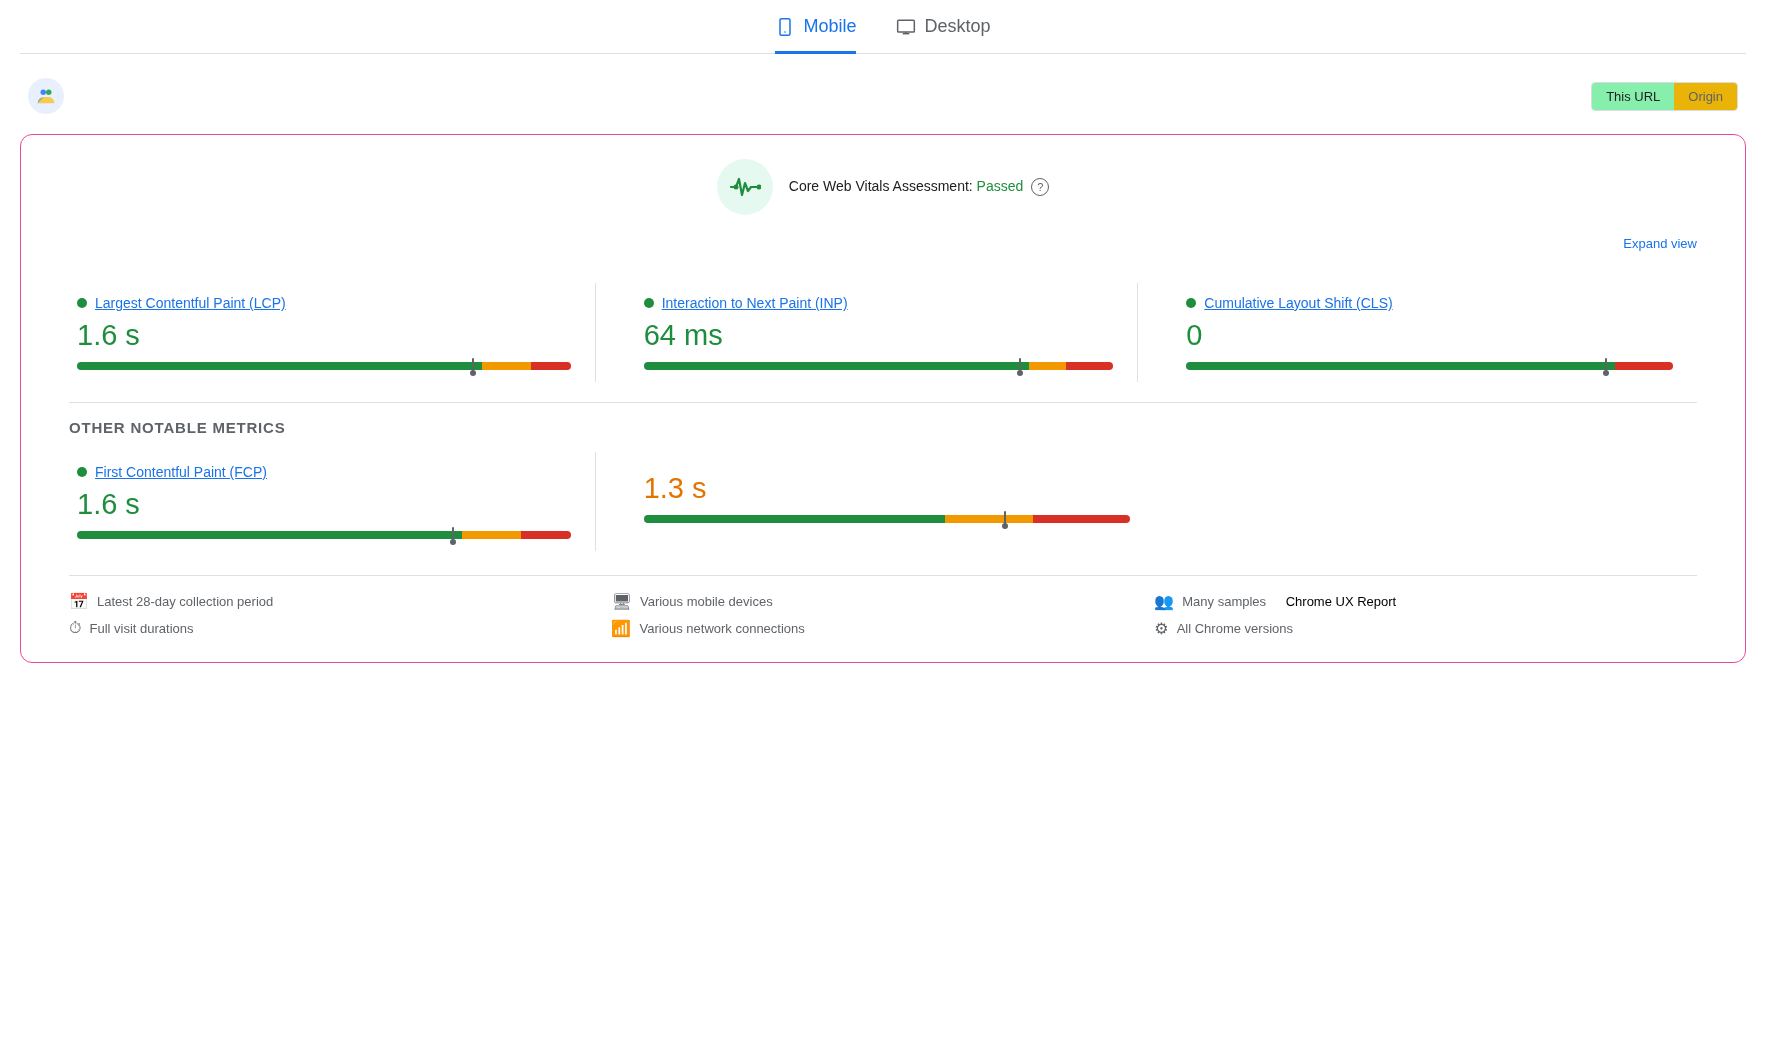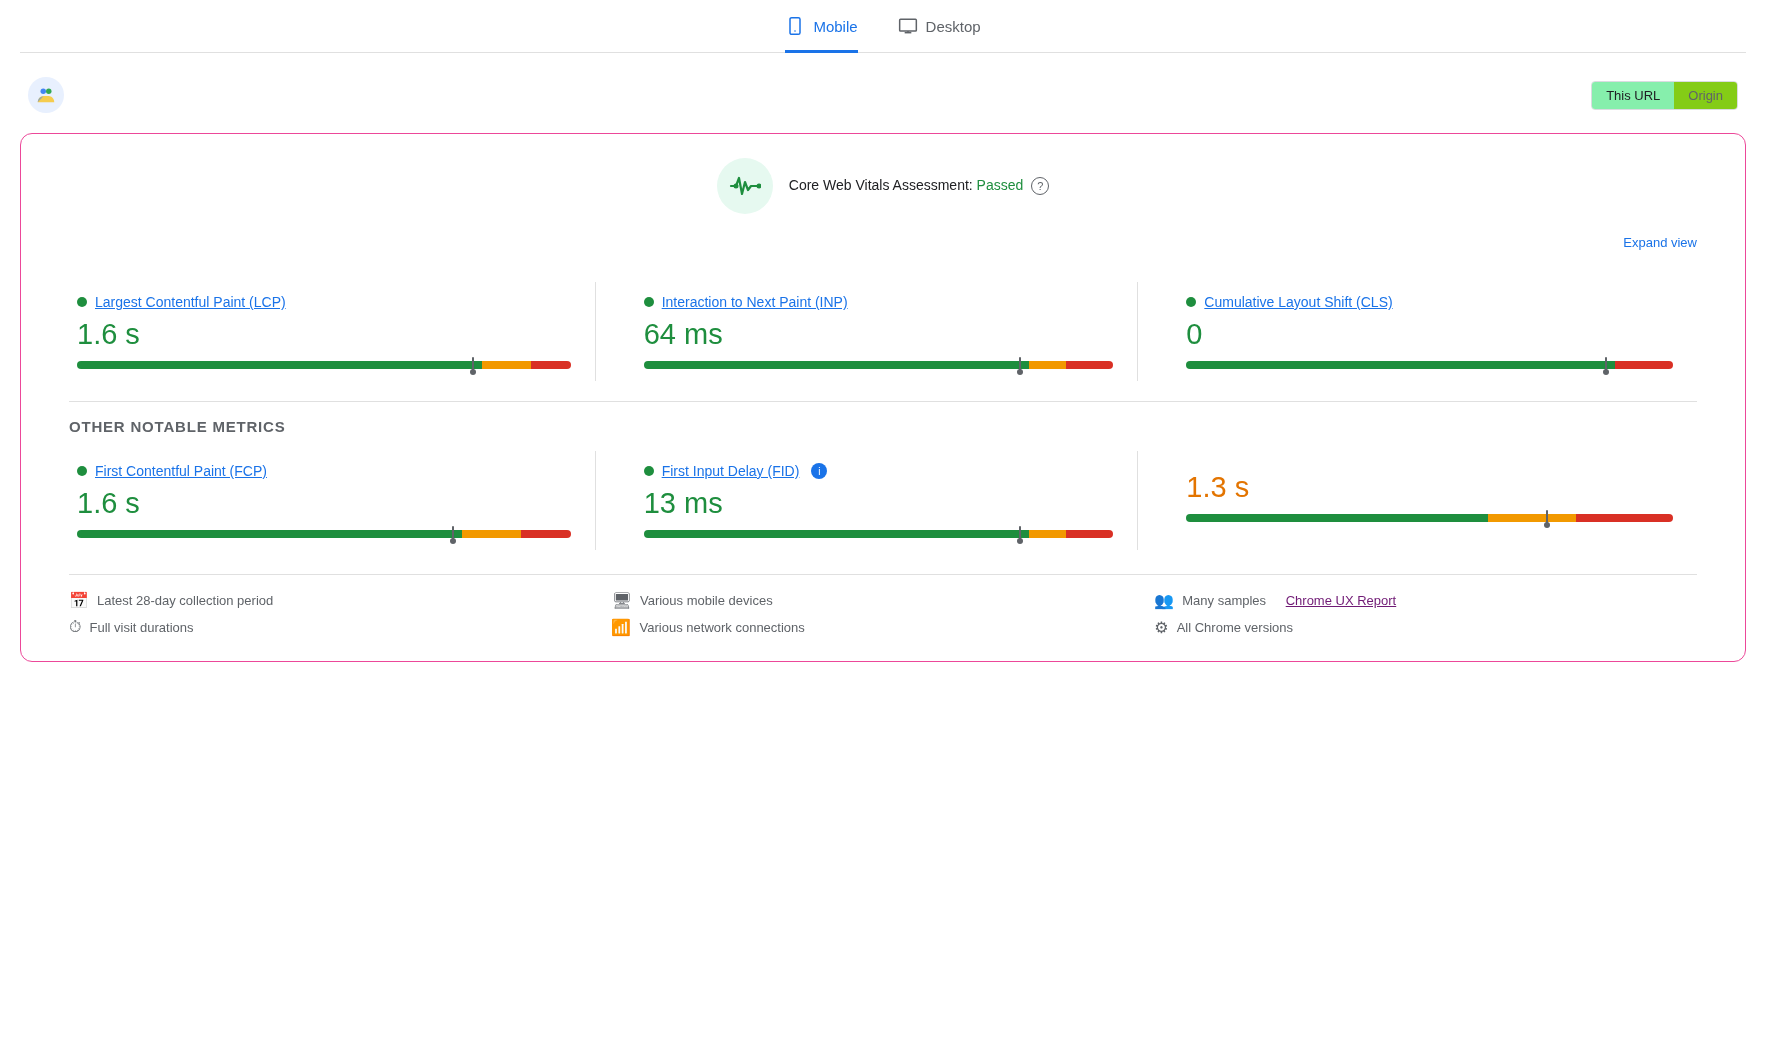--- a/index.html
+++ b/index.html
@@ -19,21 +19,21 @@
       padding: 16px 0 0;
       border-bottom: 1px solid #e0e0e0;
       margin-bottom: 24px;
     }
     .tab {
       display: flex;
       align-items: center;
       gap: 8px;
       padding-bottom: 14px;
       cursor: pointer;
-      font-size: 15px;
+      font-size: 18px;
       color: #5f6368;
       border-bottom: 3px solid transparent;
       margin-bottom: -1px;
     }
     .tab.active {
       color: #1a73e8;
       border-bottom: 3px solid #1a73e8;
       font-weight: 500;
     }
     .tab-icon {
@@ -71,21 +71,21 @@
     .url-origin-toggle {
       display: flex;
       border: 1px solid #dadce0;
       border-radius: 4px;
       overflow: hidden;
     }
     .url-origin-btn {
       padding: 6px 14px;
       font-size: 13px;
       cursor: pointer;
-      background: #84cc16;
+      background: #eab308;
       color: #5f6368;
       border: none;
     }
     .url-origin-btn.active {
       background: #86efac;
       color: #202124;
       font-weight: 500;
     }
 
     
@@ -261,22 +261,21 @@
       align-items: center;
       gap: 8px;
       font-size: 13px;
       color: #5f6368;
     }
     .footer-icon {
       font-size: 16px;
       color: #5f6368;
     }
     .chrome-ux-link {
-      color: #701a75;
-      text-decoration: underline;
+      color: #000000;
       cursor: pointer;
     }
 
     .info-icon-blue {
       display: inline-flex;
       width: 16px;
       height: 16px;
       background: #1a73e8;
       border-radius: 50%;
       align-items: center;
@@ -431,38 +430,20 @@
           <div class="progress-green" style="width:78%"></div>
           <div class="progress-orange" style="width:12%"></div>
           <div class="progress-red" style="width:10%"></div>
         </div>
         <div class="progress-marker" style="left:76%">
           <div class="marker-handle"></div>
         </div>
       </div>
     </div>
 
-    <div class="metric-col">
-      <div class="metric-label">
-        <span class="dot dot-green"></span>
-        <span class="metric-name">First Input Delay (FID)</span>
-        <span class="info-icon-blue">i</span>
-      </div>
-      <div class="metric-value">13 ms</div>
-      <div class="progress-bar-container">
-        <div class="progress-track">
-          <div class="progress-green" style="width:82%"></div>
-          <div class="progress-orange" style="width:8%"></div>
-          <div class="progress-red" style="width:10%"></div>
-        </div>
-        <div class="progress-marker" style="left:80%">
-          <div class="marker-handle"></div>
-        </div>
-      </div>
-    </div>
 
     <div class="metric-col">
       <div class="metric-value orange">1.3 s</div>
       <div class="progress-bar-container">
         <div class="progress-track">
           <div class="progress-green" style="width:62%"></div>
           <div class="progress-orange" style="width:18%"></div>
           <div class="progress-red" style="width:20%"></div>
         </div>
         <div class="progress-marker" style="left:74%">

